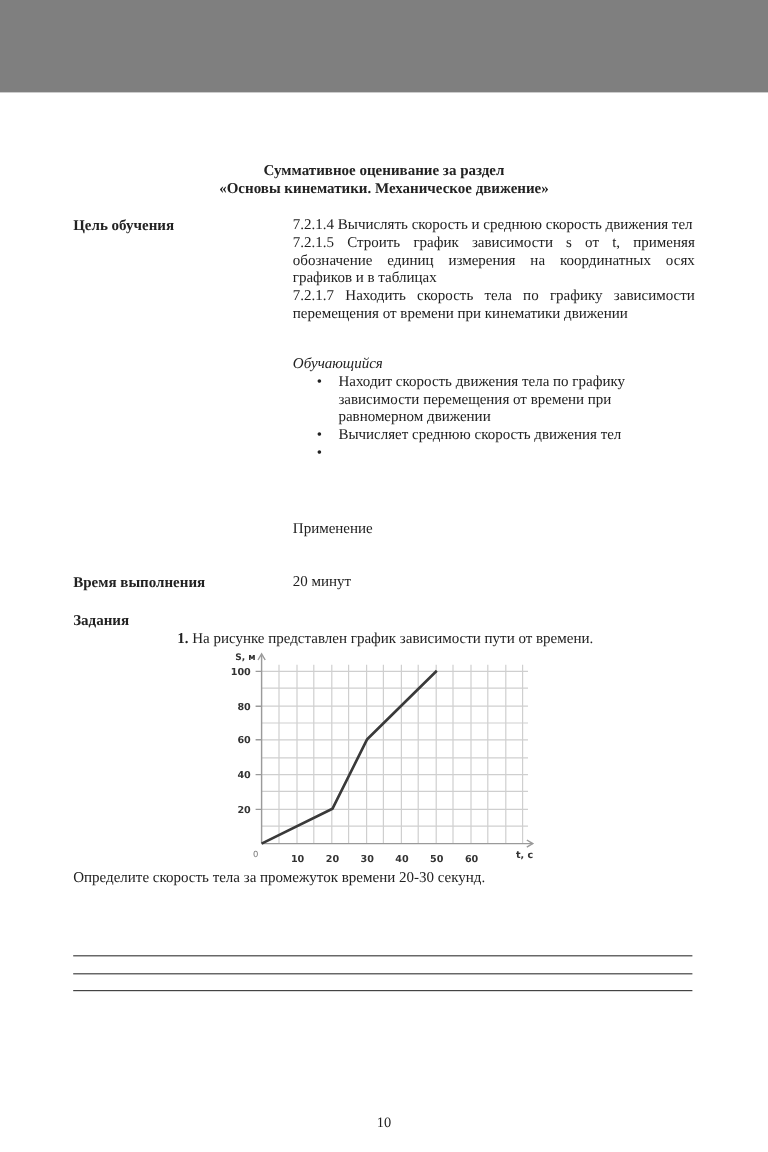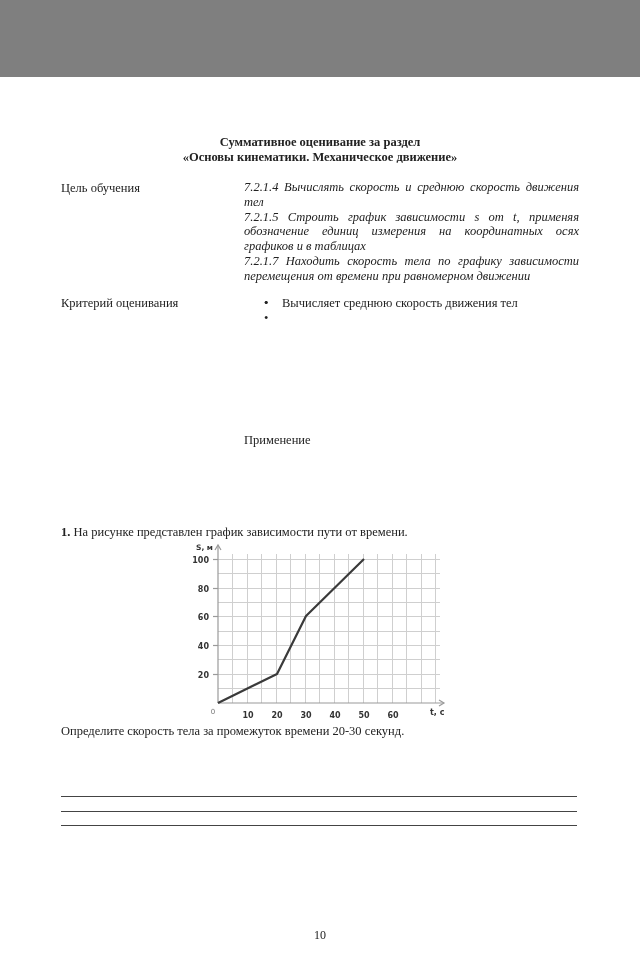--- a/index.html
+++ b/index.html
@@ -12,72 +12,76 @@
   .page {
     position: absolute; left: 0; top: 29px; width: 640px; height: 902px;
     background: #ffffff;
     margin-top: 48px;
   }
   .title {
     position: absolute; left: 0; width: 640px; text-align: center;
     font-weight: bold; font-size: 12.5px; line-height: 14px;
   }
   .lbl {
-    position: absolute; left: 61px; width: 170px; font-weight: normal;
+    position: absolute; left: 61px; width: 170px; font-weight: bold;
     font-size: 12.5px; line-height: 15px;
   }
   .val {
     position: absolute; left: 244px; width: 335px; font-size: 12.5px;
     line-height: 14.8px;
   }
   .just { text-align: justify; text-align-last: left; }
-  .obj { display: block; font-style: italic; }
+  .obj { display: block; }
   .crit-list { margin: 0; padding: 0; list-style: none; }
   .crit-list li { position: relative; padding-left: 38px; width: 270px; }
   .crit-list li .bullet { position: absolute; left: 20px; top: 0; }
   .body-text { position: absolute; left: 61px; width: 520px; font-size: 12.5px; line-height: 15px; }
   .answer-line { position: absolute; left: 61px; width: 516px; height: 0; border-top: 1px solid #444; }
   .pagenum { position: absolute; left: 0; width: 640px; text-align: center; font-size: 12px; }
   svg text { font-family: "DejaVu Sans", "Liberation Sans", sans-serif; }
 </style>
 </head>
 <body>
 
 <div class="page">
 
   <div class="title" style="top:58px;">Суммативное оценивание за раздел</div>
   <div class="title" style="top:73px;">«Основы кинематики. Механическое движение»</div>
 
   <div class="lbl" style="top:104px;">Цель обучения</div>
   <div class="val just" style="top:103px;">
     <span class="obj">7.2.1.4 Вычислять скорость и среднюю скорость движения тел</span>
     <span class="obj">7.2.1.5 Строить график зависимости s от t, применяя обозначение единиц измерения на координатных осях графиков и в таблицах</span>
-    <span class="obj">7.2.1.7 Находить скорость тела по графику зависимости перемещения от времени при равномерном движении</span>
+    <span class="obj">7.2.1.7 Находить скорость тела по графику зависимости перемещения от времени при кинематики движении</span>
   </div>
 
-  <div class="lbl" style="top:219px;">Критерий оценивания</div>
   <div class="val" style="top:219px;">
+    <div style="font-style:italic;">Обучающийся</div>
     <ul class="crit-list">
       <li>
         <span class="bullet">•</span>
+        <span>Находит скорость движения тела по графику зависимости перемещения от времени при равномерном движении</span>
       </li>
       <li>
         <span class="bullet">•</span>
         <span>Вычисляет среднюю скорость движения тел</span>
       </li>
       <li>
         <span class="bullet">•</span>
       </li>
     </ul>
   </div>
 
   <div class="val" style="top:356px;">Применение</div>
 
+  <div class="lbl" style="top:401px;">Время выполнения</div>
+  <div class="val" style="top:400px;">20 минут</div>
 
-  <div class="body-text" style="top:448px;">
+  <div class="body-text" style="top:433px; font-weight:bold;">Задания</div>
+  <div class="body-text" style="top:448px;text-align:center;">
     <b>1.</b>
     <span>На рисунке представлен график зависимости пути от времени.</span>
   </div>
 
   <svg style="position:absolute; left:185px; top:462px;" width="270" height="190" viewBox="185 491 270 190">
     <g stroke="#cfcfcf" stroke-width="1">
 
       <line x1="232.5" y1="506" x2="232.5" y2="655"></line>
       <line x1="247.5" y1="506" x2="247.5" y2="655"></line>
       <line x1="261.5" y1="506" x2="261.5" y2="655"></line>

